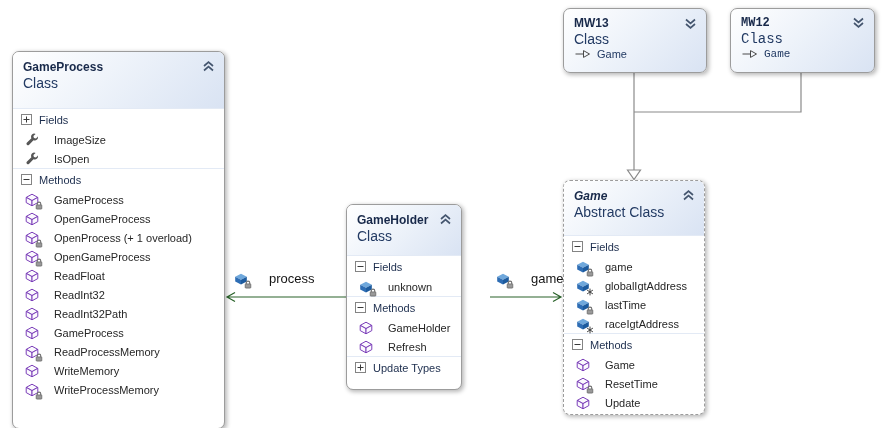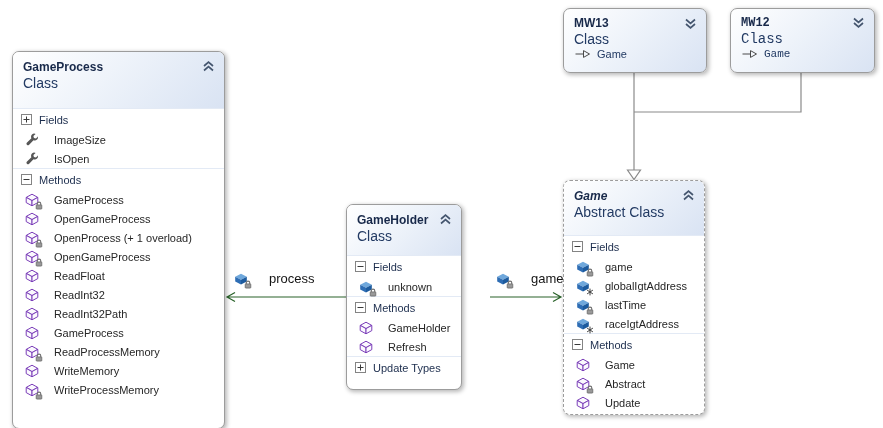--- a/index.html
+++ b/index.html
@@ -416,21 +416,21 @@
               <polygon points="7,1.2 12.8,4.4 7,7.6 1.2,4.4"></polygon>
               <polygon points="1.2,4.4 7,7.6 7,12.8 1.2,9.6"></polygon>
               <polygon points="12.8,4.4 7,7.6 7,12.8 12.8,9.6"></polygon>
             </g>
           </svg>
           <svg class="badge" width="8" height="9" viewBox="0 0 8 9">
             <path d="M2.2 4V2.9a1.8 1.8 0 0 1 3.6 0V4" fill="none" stroke="#6e6e6e" stroke-width="1.1"></path>
             <rect x="1.2" y="3.9" width="5.6" height="4.2" rx="0.7" fill="#999" stroke="#5f5f5f" stroke-width="0.7"></rect>
           </svg>
         </span>
-      <span>Abstract</span>
+      <span>ResetTime</span>
     </div>
     <div class="member-row">
       <span class="icon-wrap">
           <svg class="ic" viewBox="0 0 14 14">
             <g fill="#fbf9fe" stroke="#7a3db8" stroke-linejoin="round">
               <polygon points="7,1.2 12.8,4.4 7,7.6 1.2,4.4"></polygon>
               <polygon points="1.2,4.4 7,7.6 7,12.8 1.2,9.6"></polygon>
               <polygon points="12.8,4.4 7,7.6 7,12.8 12.8,9.6"></polygon>
             </g>
           </svg>

